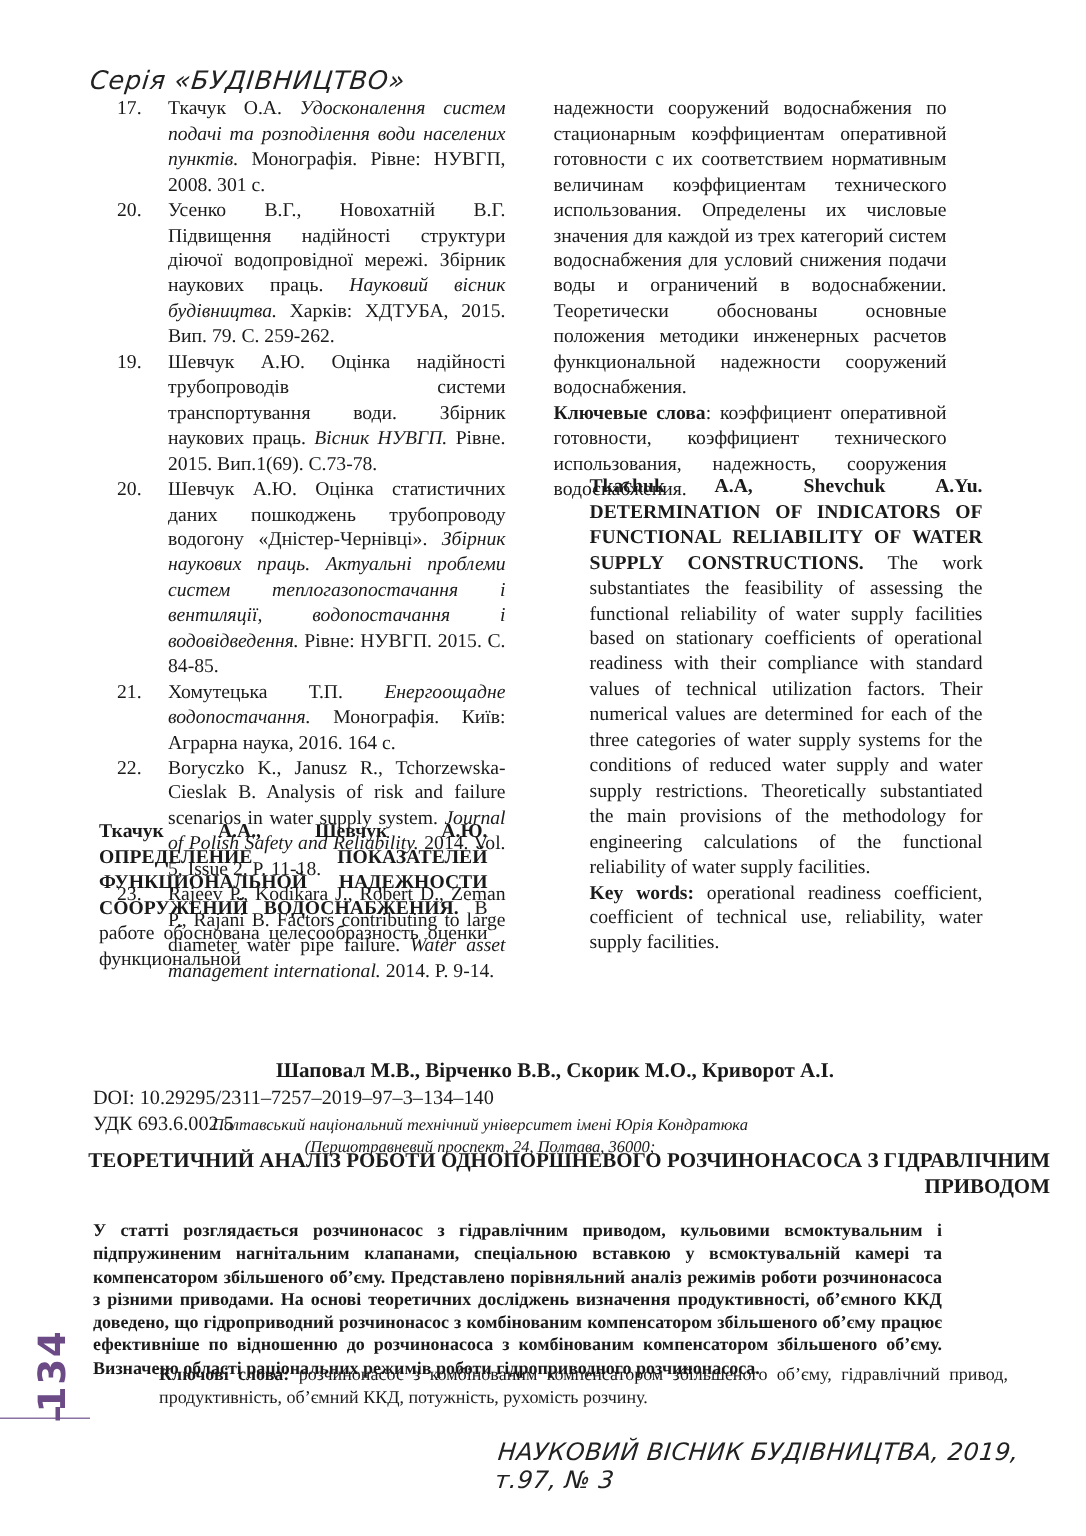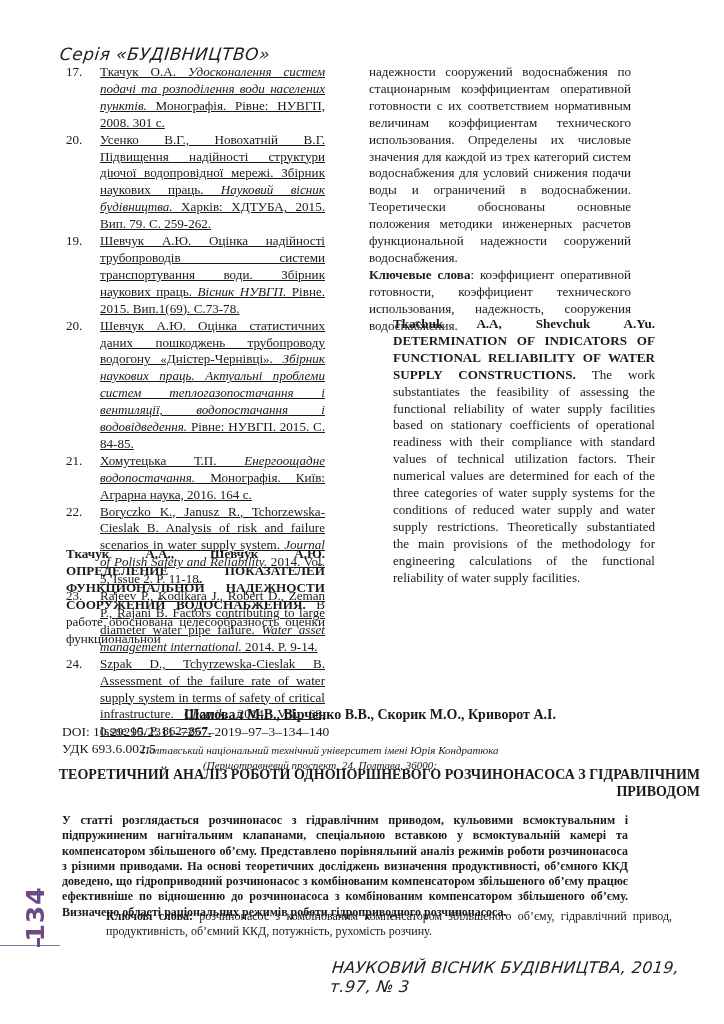--- a/index.html
+++ b/index.html
@@ -1,21 +1,21 @@
 <!DOCTYPE html>
 <html><head>
 <meta charset="utf-8">
 <style>
   html, body { margin:0; padding:0; background:#ffffff; }
   body { width:724px; height:1024px; position:relative; overflow:hidden;
          font-family:"Liberation Serif", "DejaVu Serif", serif; color:#1a1a1a; }
   .series { position:absolute; left:60px; top:44px; font-family:"DejaVu Sans", sans-serif;
             font-style:italic; font-size:17px; letter-spacing:0.5px; color:#222; transform:skewX(-6deg); }
   .col { position:absolute; font-size:13.1px; line-height:16.9px; text-align:justify; }
-  .col-left { left:66px; top:64px; width:259px;text-decoration:underline; }
+  .col-left { left:78px; top:64px; width:259px; }
   .col-right { left:369px; top:64px; width:262px; }
   .ref { position:relative; padding-left:34px; margin:0; }
   .ref .num { position:absolute; left:0; top:0; }
   .ref i, .it { font-style:italic; }
   .abs-block { margin:0; }
   .abs-ru { position:absolute; left:66px; top:546px; width:259px; font-size:13.1px; line-height:16.9px; text-align:justify; }
   .abs-en { position:absolute; left:369px; top:316px; width:262px; font-size:13.1px; line-height:16.9px; text-align:justify;margin-left:24px; }
   b { font-weight:bold; }
   .doi { position:absolute; left:62px; top:676px; font-size:13.5px; line-height:16.5px;margin-top:48px; }
   .authors { position:absolute; left:0; width:724px; top:707px; text-align:center; font-weight:bold; font-size:14px; padding-left:16px; box-sizing:border-box; }
@@ -37,34 +37,34 @@
 <div class="series">Серія «БУДІВНИЦТВО»</div>
 
 <div class="col col-left">
   <p class="ref"><span class="num">17.</span><span>Ткачук О.А. </span><i>Удосконалення систем подачі та розподілення води населених пунктів.</i><span> Монографія. Рівне: НУВГП, 2008. 301 с.</span></p>
   <p class="ref"><span class="num">20.</span><span>Усенко В.Г., Новохатній В.Г. Підвищення надійності структури діючої водопровідної мережі. Збірник наукових праць. </span><i>Науковий вісник будівництва.</i><span> Харків: ХДТУБА, 2015. Вип. 79. С. 259-262.</span></p>
   <p class="ref"><span class="num">19.</span><span>Шевчук А.Ю. Оцінка надійності трубопроводів системи транспортування води. Збірник наукових праць. </span><i>Вісник НУВГП.</i><span> Рівне. 2015. Вип.1(69). С.73-78.</span></p>
   <p class="ref"><span class="num">20.</span><span>Шевчук А.Ю. Оцінка статистичних даних пошкоджень трубопроводу водогону «Дністер-Чернівці». </span><i>Збірник наукових праць. Актуальні проблеми систем теплогазопостачання і вентиляції, водопостачання і водовідведення.</i><span> Рівне: НУВГП. 2015. С. 84-85.</span></p>
   <p class="ref"><span class="num">21.</span><span>Хомутецька Т.П. </span><i>Енергоощадне водопостачання.</i><span> Монографія. Київ: Аграрна наука, 2016. 164 с.</span></p>
   <p class="ref"><span class="num">22.</span><span>Boryczko K., Janusz R., Tchorzewska-Cieslak B. Analysis of risk and failure scenarios in water supply system. </span><i>Journal of Polish Safety and Reliability.</i><span> 2014. Vol. 5, Issue 2. P. 11-18.</span></p>
   <p class="ref"><span class="num">23.</span><span>Rajeev P., Kodikara J., Robert D., Zeman P., Rajani B. Factors contributing to large diameter water pipe failure. </span><i>Water asset management international.</i><span> 2014. P. 9-14.</span></p>
-  <p class="ref"><span class="num">24.</span><span>Szpak D., Tchyrzewska-Cieslak B. Assessment of the failure rate of water supply system in terms of safety of critical infrastructure. </span><i>Chemik.</i><span> 2014. Vol. 68, Issue 10. P. 862–867.</span></p>
 </div>
 
 <div class="abs-ru">
   <b>Ткачук А.А., Шевчук А.Ю. ОПРЕДЕЛЕНИЕ ПОКАЗАТЕЛЕЙ ФУНКЦИОНАЛЬНОЙ НАДЕЖНОСТИ СООРУЖЕНИЙ ВОДОСНАБЖЕНИЯ.</b><span> В работе обоснована целесообразность оценки функциональной</span>
 </div>
 
 <div class="col col-right">
   <p class="abs-block">надежности сооружений водоснабжения по стационарным коэффициентам оперативной готовности с их соответствием нормативным величинам коэффициентам технического использования. Определены их числовые значения для каждой из трех категорий систем водоснабжения для условий снижения подачи воды и ограничений в водоснабжении. Теоретически обоснованы основные положения методики инженерных расчетов функциональной надежности сооружений водоснабжения.</p>
   <p class="abs-block"><b>Ключевые слова</b><span>: коэффициент оперативной готовности, коэффициент технического использования, надежность, сооружения водоснабжения.</span></p>
 </div>
 
 <div class="abs-en">
   <p class="abs-block"><b>Tkachuk A.A, Shevchuk A.Yu. DETERMINATION OF INDICATORS OF FUNCTIONAL RELIABILITY OF WATER SUPPLY CONSTRUCTIONS.</b><span> The work substantiates the feasibility of assessing the functional reliability of water supply facilities based on stationary coefficients of operational readiness with their compliance with standard values of technical utilization factors. Their numerical values are determined for each of the three categories of water supply systems for the conditions of reduced water supply and water supply restrictions. Theoretically substantiated the main provisions of the methodology for engineering calculations of the functional reliability of water supply facilities.</span></p>
+  <p class="abs-block"><b>Key words:</b><span> operational readiness coefficient, coefficient of technical use, reliability, water supply facilities.</span></p>
 </div>
 
 <div class="doi">
   <div>DOI: 10.29295/2311–7257–2019–97–3–134–140</div>
   <div>УДК 693.6.002.5</div>
 </div>
 
 <div class="authors">Шаповал М.В., Вірченко В.В.,  Скорик М.О., Криворот А.І.</div>
 <div class="affil">
   <div>Полтавський національний технічний університет імені Юрія Кондратюка</div>

